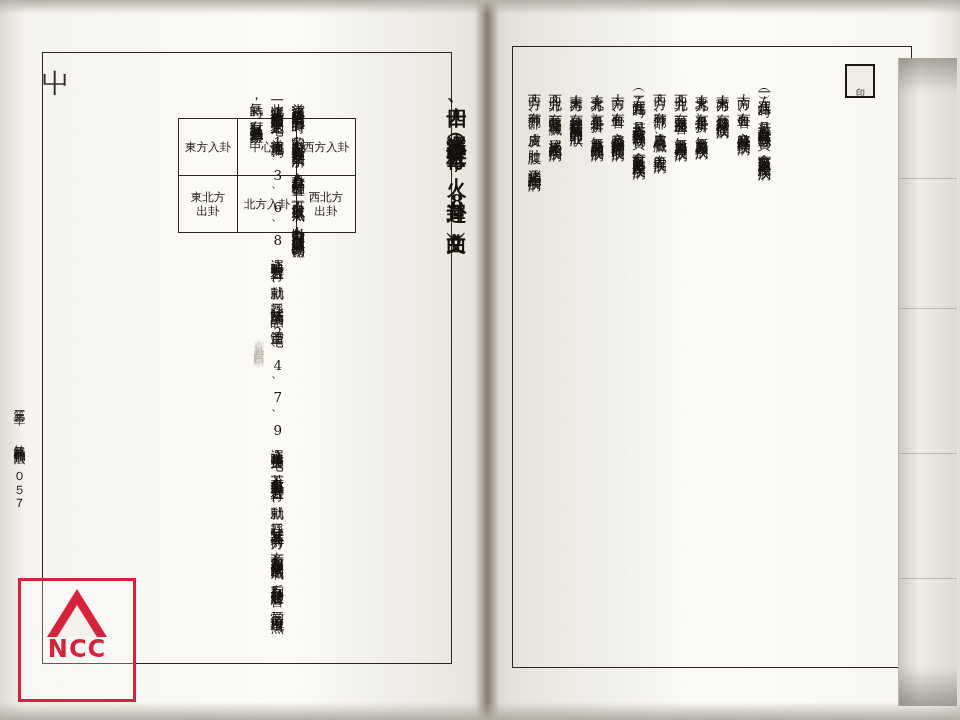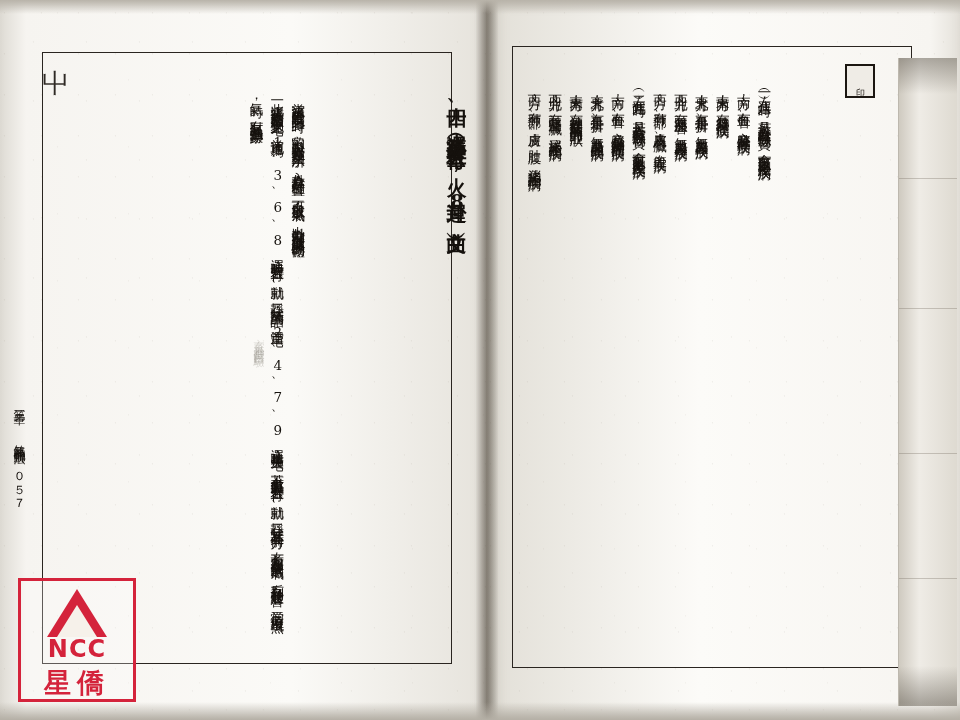--- a/index.html
+++ b/index.html
@@ -307,34 +307,45 @@
     <div class="brush">屮</div>
 
     <div class="l-frame"></div>
 
     <div class="l-chapter vtext">第三章  煞氣的化解法‧０５７</div>
 
     <div class="l-title vtext">十四、水澤節卦（玄空五行7火，卦運8文曲）</div>
 
     <table class="grid-table">
       <tbody>
+      <tr>
+        <td><span>東方入卦</span></td>
+        <td><span>中心點</span></td>
+        <td><span>西方入卦</span></td>
+      </tr>
+      <tr>
+        <td><span>東北方
+出卦</span></td>
+        <td><span>北方入卦</span></td>
+        <td><span>西北方
+出卦</span></td>
+      </tr>
     </tbody>
       </table>
 
     <div class="l-body">
       <div class="vtext">當水澤節卦爲陰宅之向卦時，它的出卦與入卦方位如上圖所示，入卦方位是好的位置，不可以放置煞氣，出卦方位則可以放置煞源的物體。
 此一水澤節卦爲坐西朝東之兌宅，當地運爲1、3、6、8運時與玄空五行，就動、靜二分法來論的話，當運宅2、4、7、9運時爲失運宅，若不考慮卦氣與玄空五行，就動、靜二分法忌其左前方、右前方和左後方來的煞氣，反有利於速發財喜。當三個方位出現煞氣時，有財氣強進的跡象。</div>
     </div>
 
     <div class="watermark" style="left:250px; top:330px; height:230px;">玄空大卦神數吉凶斷驗</div>
 
     <div class="stamp">
       <div class="tri"></div>
       <div class="ncc">NCC</div>
-      <div class="cn">星僑</div>
     </div>
   </div>
 
   <div class="page right">
     <div class="speckle"></div>
   </div>
 
   <div class="r-frame"></div>
 
   <div class="r-body">

